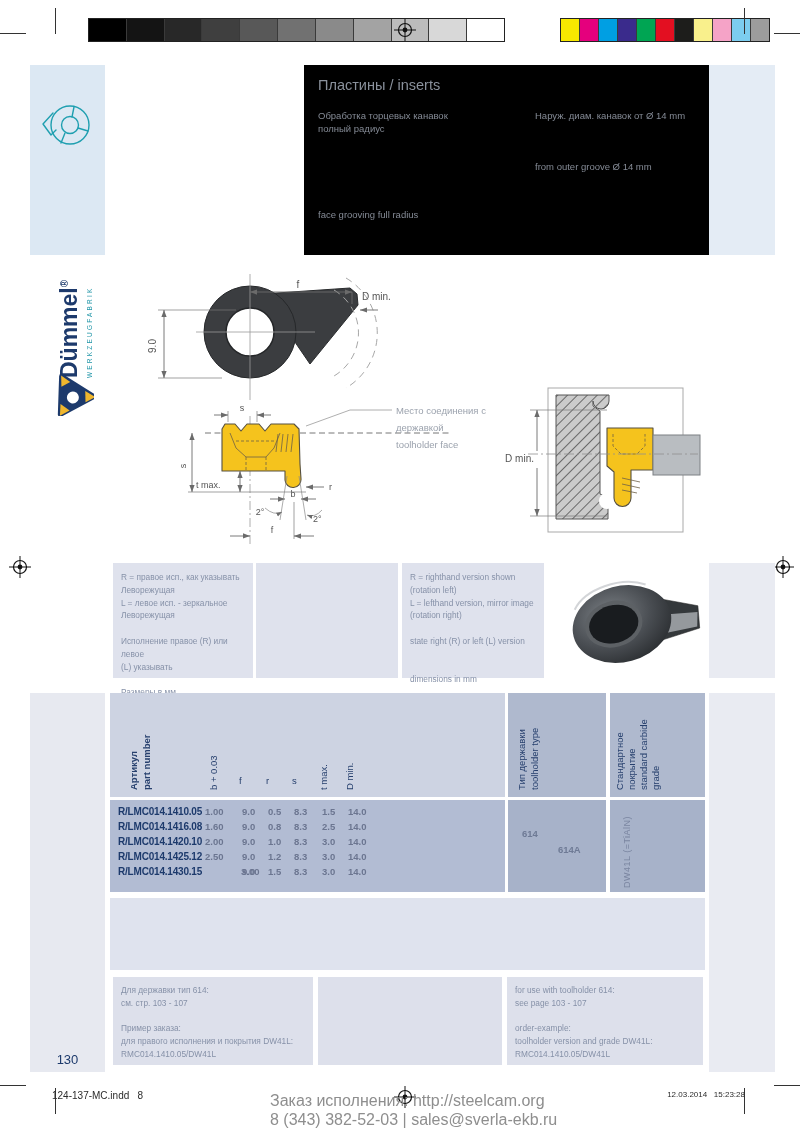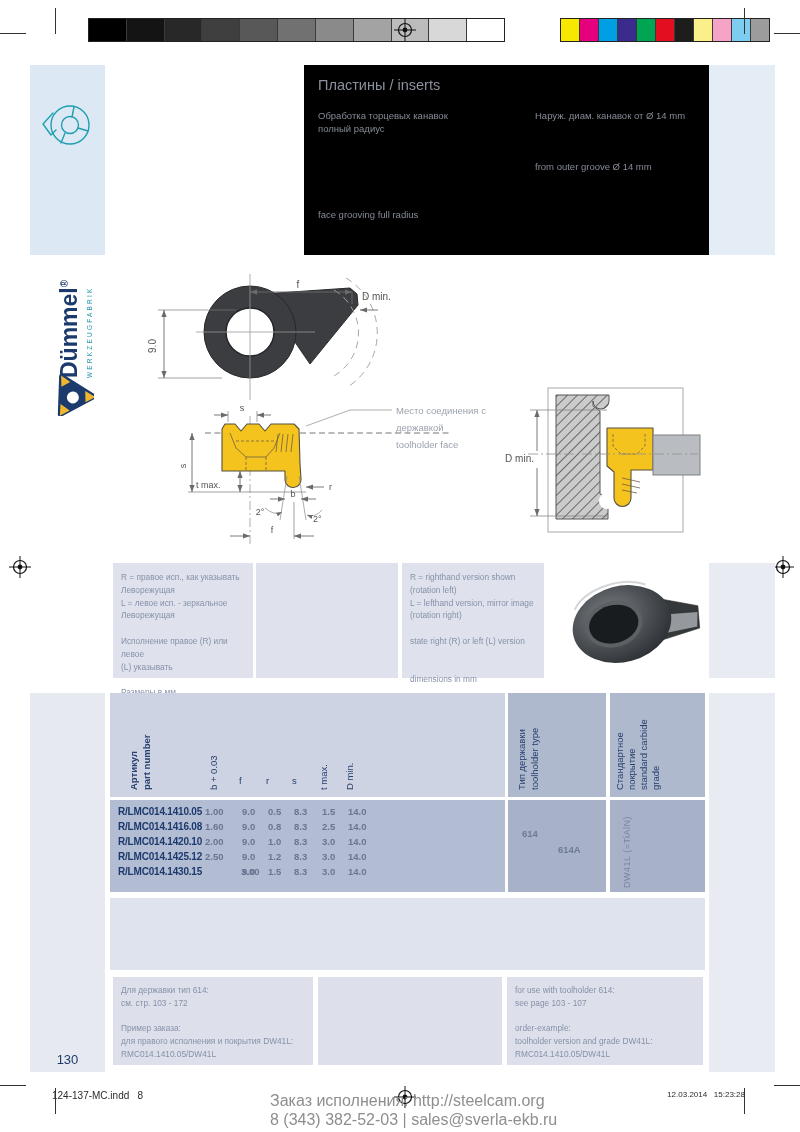--- a/index.html
+++ b/index.html
@@ -341,21 +341,21 @@
   <div class="cell" style="left:348px;top:866px;">14.0</div>
 
   <div class="cell" style="left:522px;top:828px;color:#6e7a95;">614</div>
   <div class="cell" style="left:522px;top:844px;color:#6e7a95;margin-left:36px;">614A</div>
   <div class="rot" style="left:622px;top:888px;font-size:9px;color:#7a85a0;letter-spacing:0.5px;">DW41L  (=TiAlN)</div>
 
   <div class="blk" style="left:110px;top:898px;width:595px;height:72px;background:#dfe3ee;"></div>
 
   <div class="blk note" style="left:113px;top:977px;width:200px;height:88px;background:#dde0eb;padding:7px 0 0 8px;box-sizing:border-box;">
       <div>Для державки тип 614:</div>
-      <div>см. стр. 103 - 172</div>
+      <div>см. стр. 103 - 107</div>
       <div>&nbsp;</div>
       <div>Пример заказа:</div>
       <div>для правого исполнения и покрытия DW41L:</div>
       <div>RMC014.1410.05/DW41L</div>
     </div>
   <div class="blk" style="left:318px;top:977px;width:184px;height:88px;background:#dde0eb;"></div>
   <div class="blk note" style="left:507px;top:977px;width:196px;height:88px;background:#dde0eb;padding:7px 0 0 8px;box-sizing:border-box;">
       <div>for use with toolholder 614:</div>
       <div>see page 103 - 107</div>
       <div>&nbsp;</div>

